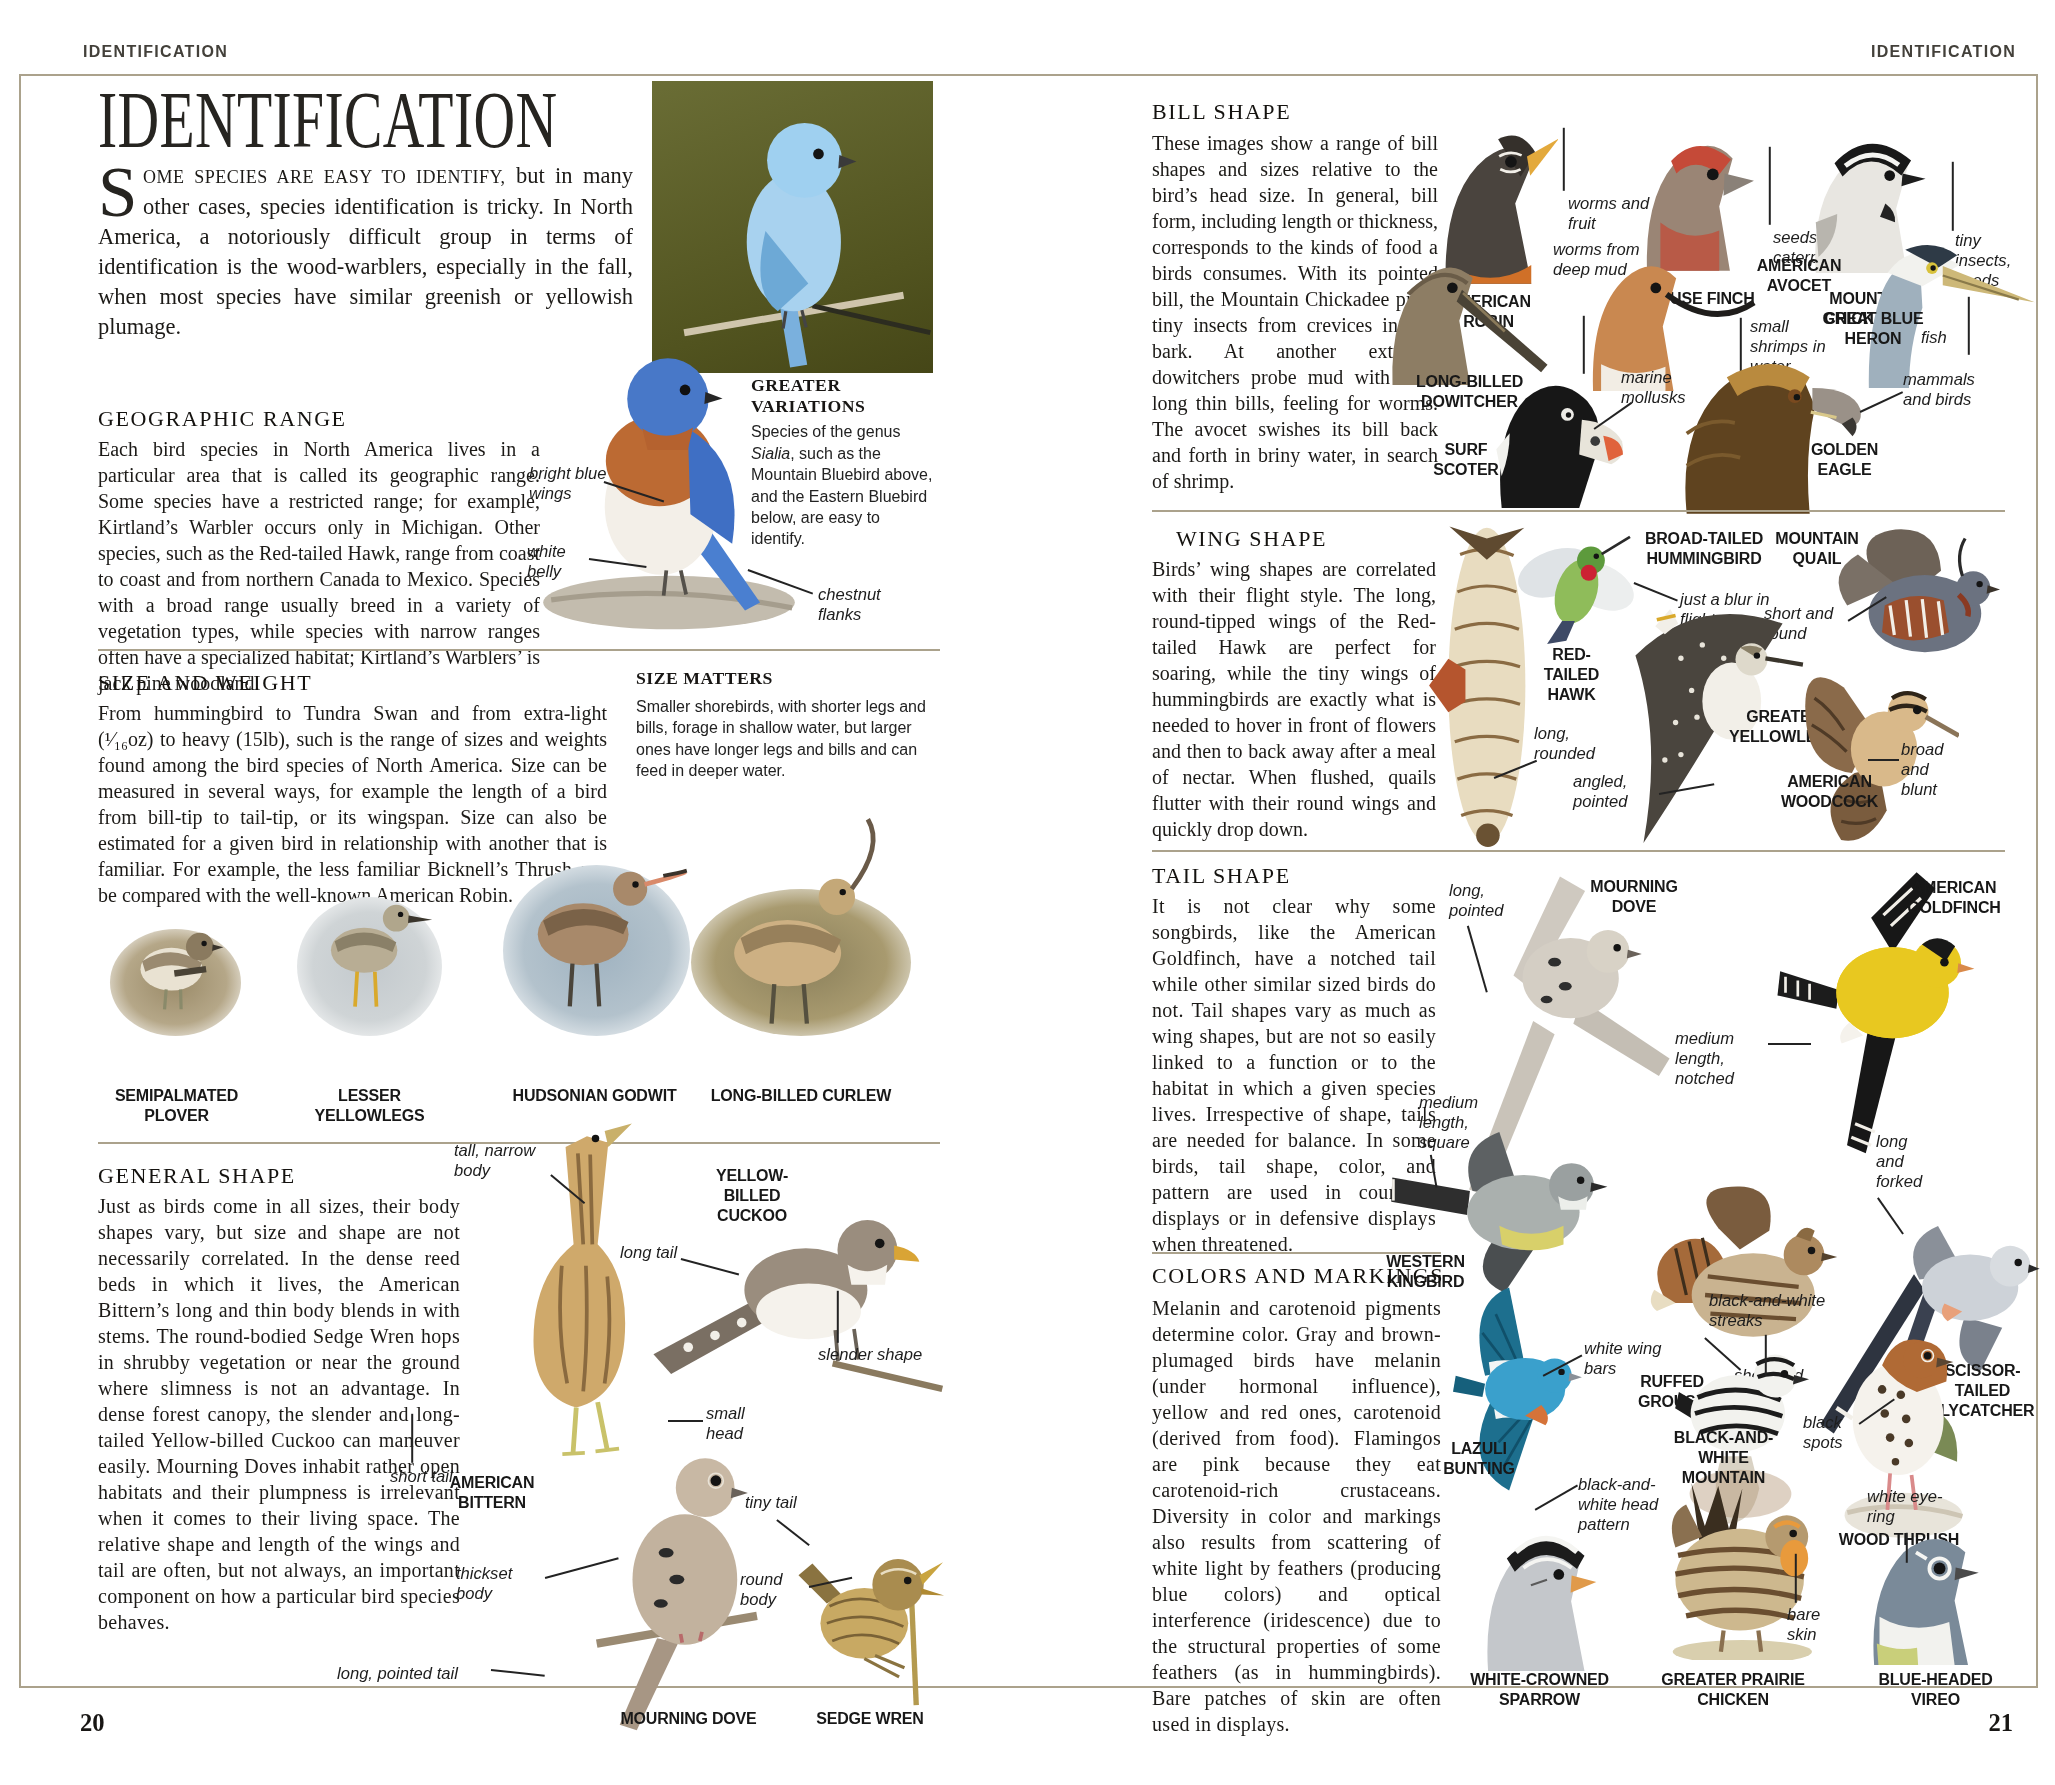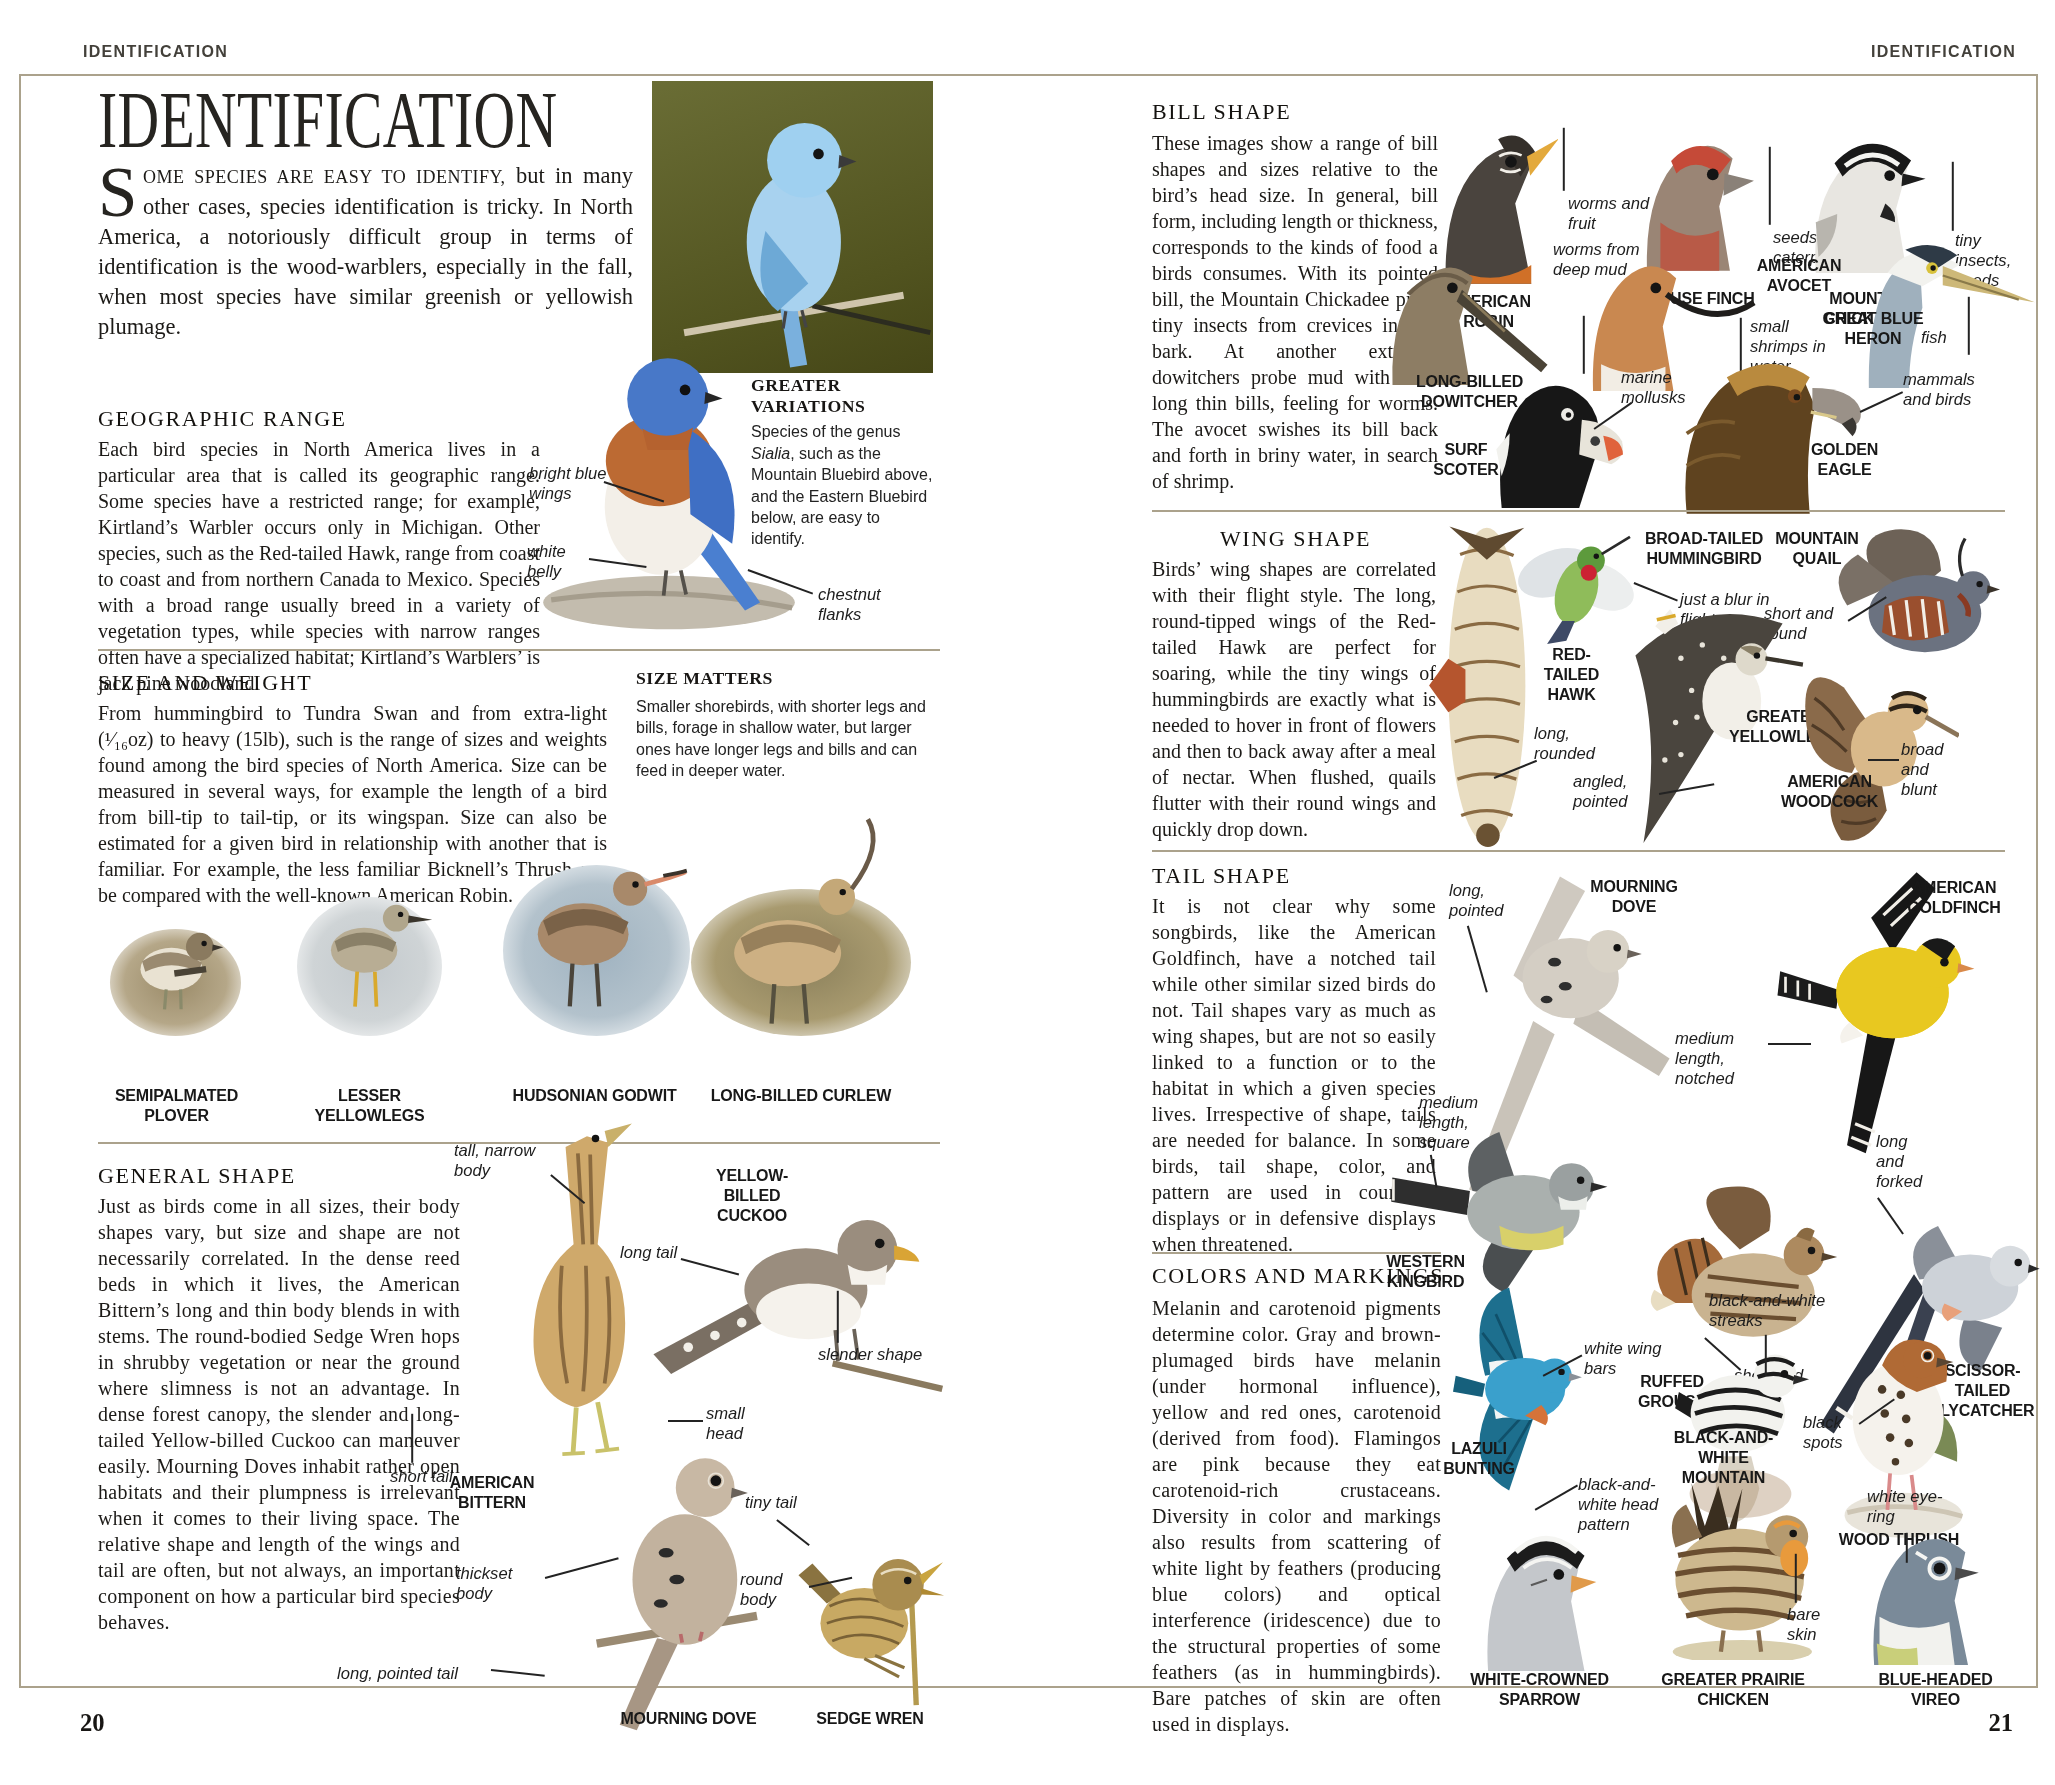--- a/index.html
+++ b/index.html
@@ -322,21 +322,21 @@
     <path d="M255 95 Q330 95 345 135 Q350 170 315 165 L255 135 Z" fill="#9a9188"></path>
     <path d="M330 150 Q345 168 330 185 L310 162 Z" fill="#3a3733"></path>
     <path d="M252 140 L300 150" stroke="#d9c88a" stroke-width="6"></path>
   </svg>
   <div class="abs bname" style="left:1791px;top:440px;width:107px;">GOLDEN EAGLE</div>
   <div class="abs lbl" style="left:1903px;top:370px;width:96px;">mammals and birds</div>
   <i class="ld" style="left:1860px;top:411px;width:47px;transform:rotate(-25deg);"></i>
 
   <div class="rule" style="left:1152px;top:510px;width:853px;height:1.6px;"></div>
 
-  <div class="abs sechead" style="left:1220px;top:526px;text-align:center;">WING SHAPE</div>
+  <div class="abs sechead" style="left:1176px;top:526px;text-align:center;">WING SHAPE</div>
   <div class="abs btxt" style="left:1152px;top:556px;width:284px;">Birds’ wing shapes are correlated with their flight style. The long, round-tipped wings of the Red-tailed Hawk are perfect for soaring, while the tiny wings of hummingbirds are exactly what is needed to hover in front of flowers and then to back away after a meal of nectar. When flushed, quails flutter with their round wings and quickly drop down.</div>
 
   <svg class="abs" style="left:1428px;top:522px;" width="107" height="327" viewBox="0 0 200 610">
     <ellipse cx="110" cy="305" rx="72" ry="295" fill="#e8dcc0"></ellipse>
     <path d="M60 60 Q110 40 160 62 M55 130 Q110 108 165 130 M50 200 Q110 178 170 200 M48 270 Q110 250 172 270 M48 340 Q110 320 172 340 M50 410 Q110 390 170 410 M55 480 Q110 460 165 480 M62 548 Q110 530 158 548" stroke="#8a6b43" stroke-width="6" fill="none"></path>
     <path d="M40 8 L110 30 L180 10 L110 70 Z" fill="#5f4a30"></path>
     <polygon points="38,255 2,305 38,355 70,335 70,275" fill="#b5552e"></polygon>
     <circle cx="112" cy="585" r="22" fill="#6a5233"></circle>
   </svg>
   <div class="abs bname" style="left:1530px;top:645px;width:83px;">RED-TAILED HAWK</div>

